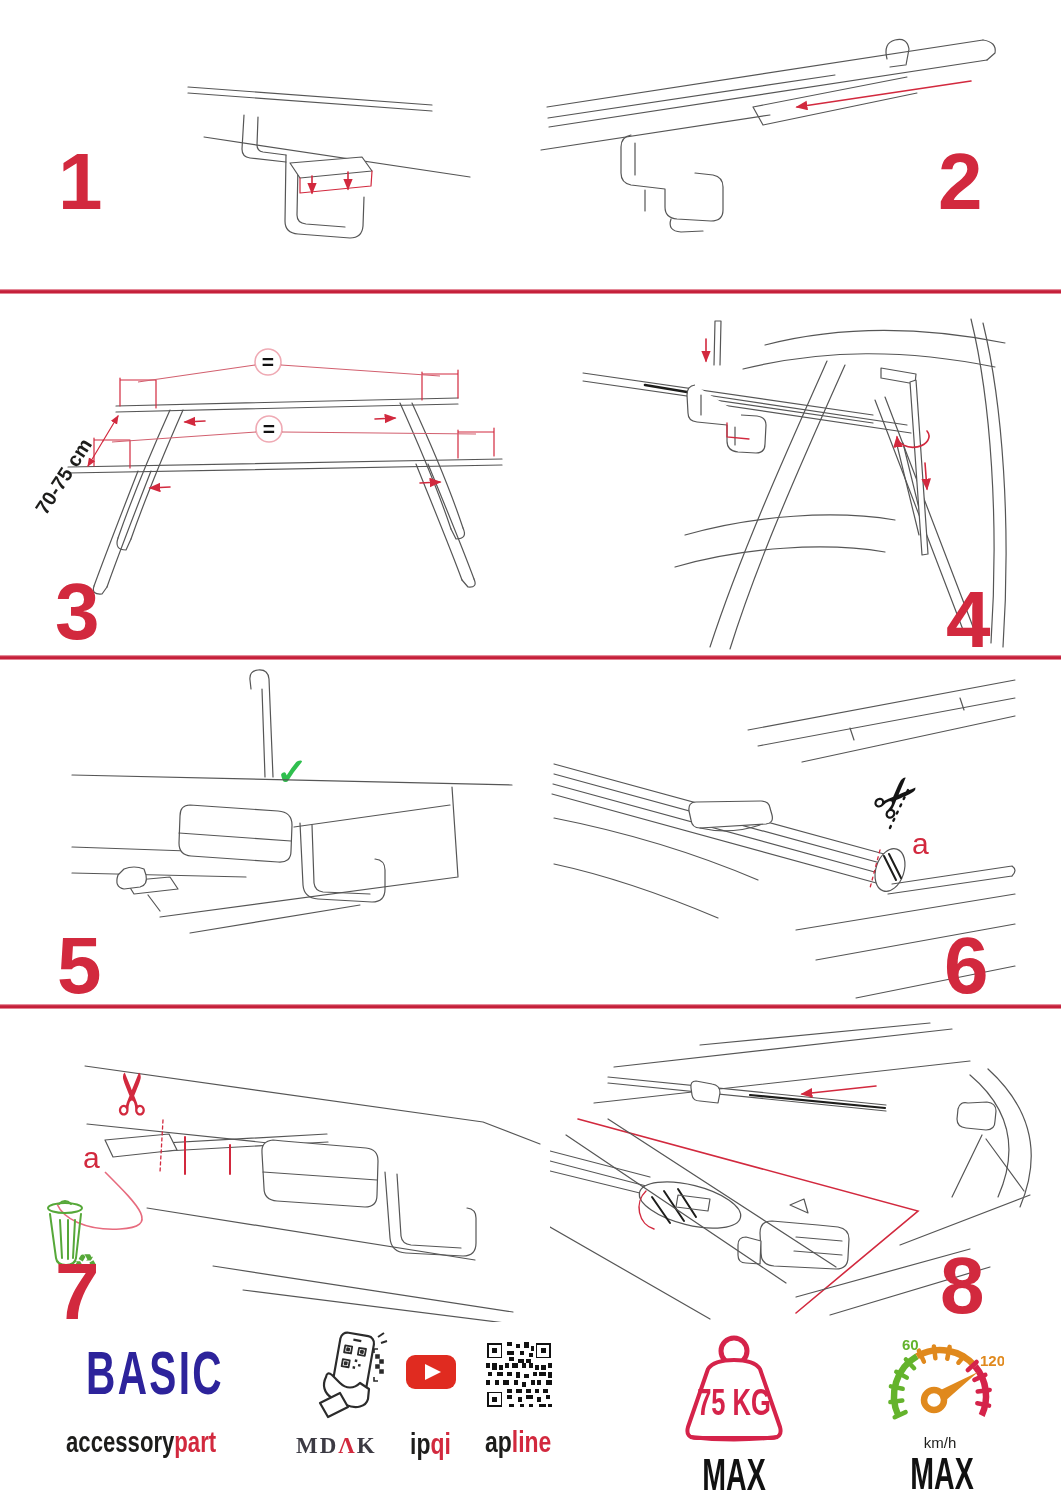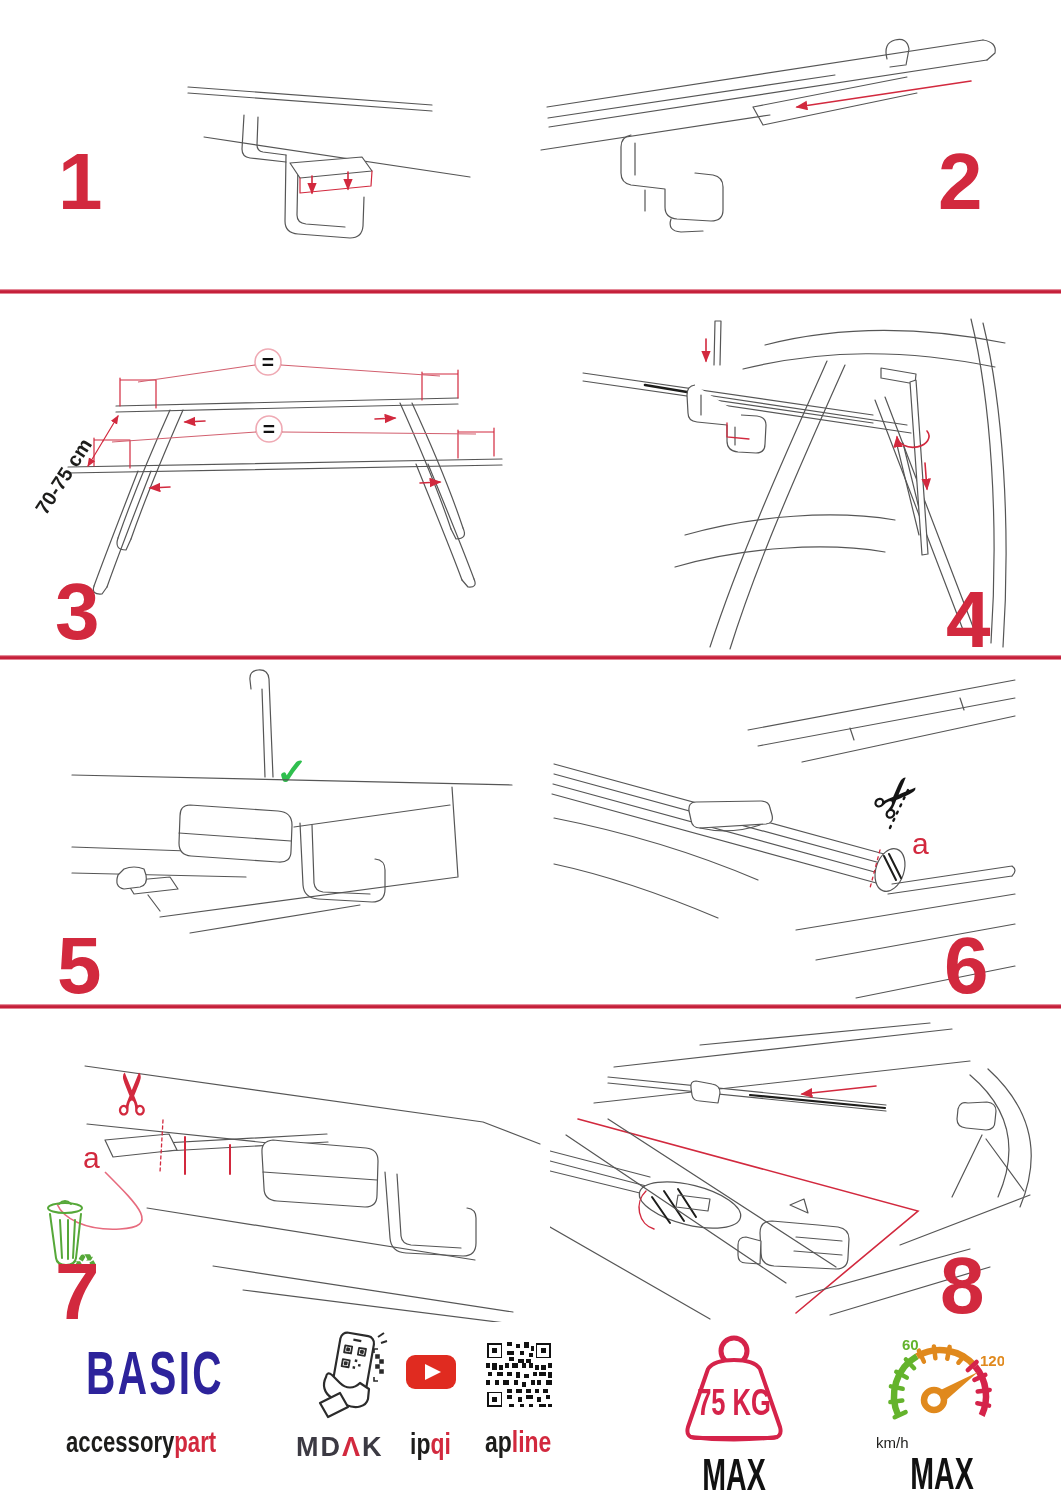--- a/index.html
+++ b/index.html
@@ -26,30 +26,30 @@
   .dark { fill:none; stroke:#1d1d1b; stroke-width:2.6; stroke-linecap:round; }
   .svgtxt { font-family:"Liberation Sans", sans-serif; }
   
   .f-abs { position:absolute; transform-origin:0 0; white-space:nowrap; }
   .basic {
     left:86px; top:1342px; font-size:52px; font-weight:600; letter-spacing:3px;
     color:#2d239b; transform:scale(0.78,1.18); line-height:1;
   }
   .accpart { left:66px; top:1428px; font-size:27px; font-weight:700; transform:scale(0.82,1.08); line-height:1; color:#1d1d1b; }
   .accpart .r { color:#d2293e; }
-  .mdak { left:296px; top:1434px; font-size:27px; font-weight:600; letter-spacing:2px; color:#3c3a43; line-height:1; }
+  .mdak { left:296px; top:1434px; font-size:23px; font-weight:600; letter-spacing:2px; color:#3c3a43; line-height:1;font-family:Liberation Serif, serif; }
   .mdak .r { color:#d2293e; }
   .ipqi { left:410px; top:1430px; font-size:27px; font-weight:700; transform:scale(0.85,1.08); line-height:1; color:#1d1d1b; }
   .ipqi .r, .apline .r { color:#d2293e; }
   .apline { left:485px; top:1428px; font-size:27px; font-weight:700; transform:scale(0.85,1.08); line-height:1; color:#1d1d1b; }
   .maxlabel {
     position:absolute; font-size:42px; font-weight:700; color:#111;
     transform:scale(0.68,1.05); transform-origin:50% 0; line-height:1; text-align:center;
   }
-  .kmh { position:absolute; font-size:15px; color:#1d1d1b; text-align:left; line-height:1; }
+  .kmh { position:absolute; font-size:15px; color:#1d1d1b; text-align:center; line-height:1; }
 </style>
 </head>
 <body>
 
 <div class="page">
 
   <svg class="draw" style="left:140px;top:45px" width="360" height="215" viewBox="0 0 360 215">
     <defs>
       <marker id="ar1" markerWidth="9" markerHeight="8" refX="6.5" refY="3" orient="auto">
         <path d="M0,0 L7.5,3 L0,6 Z" fill="#d2293e"></path>

